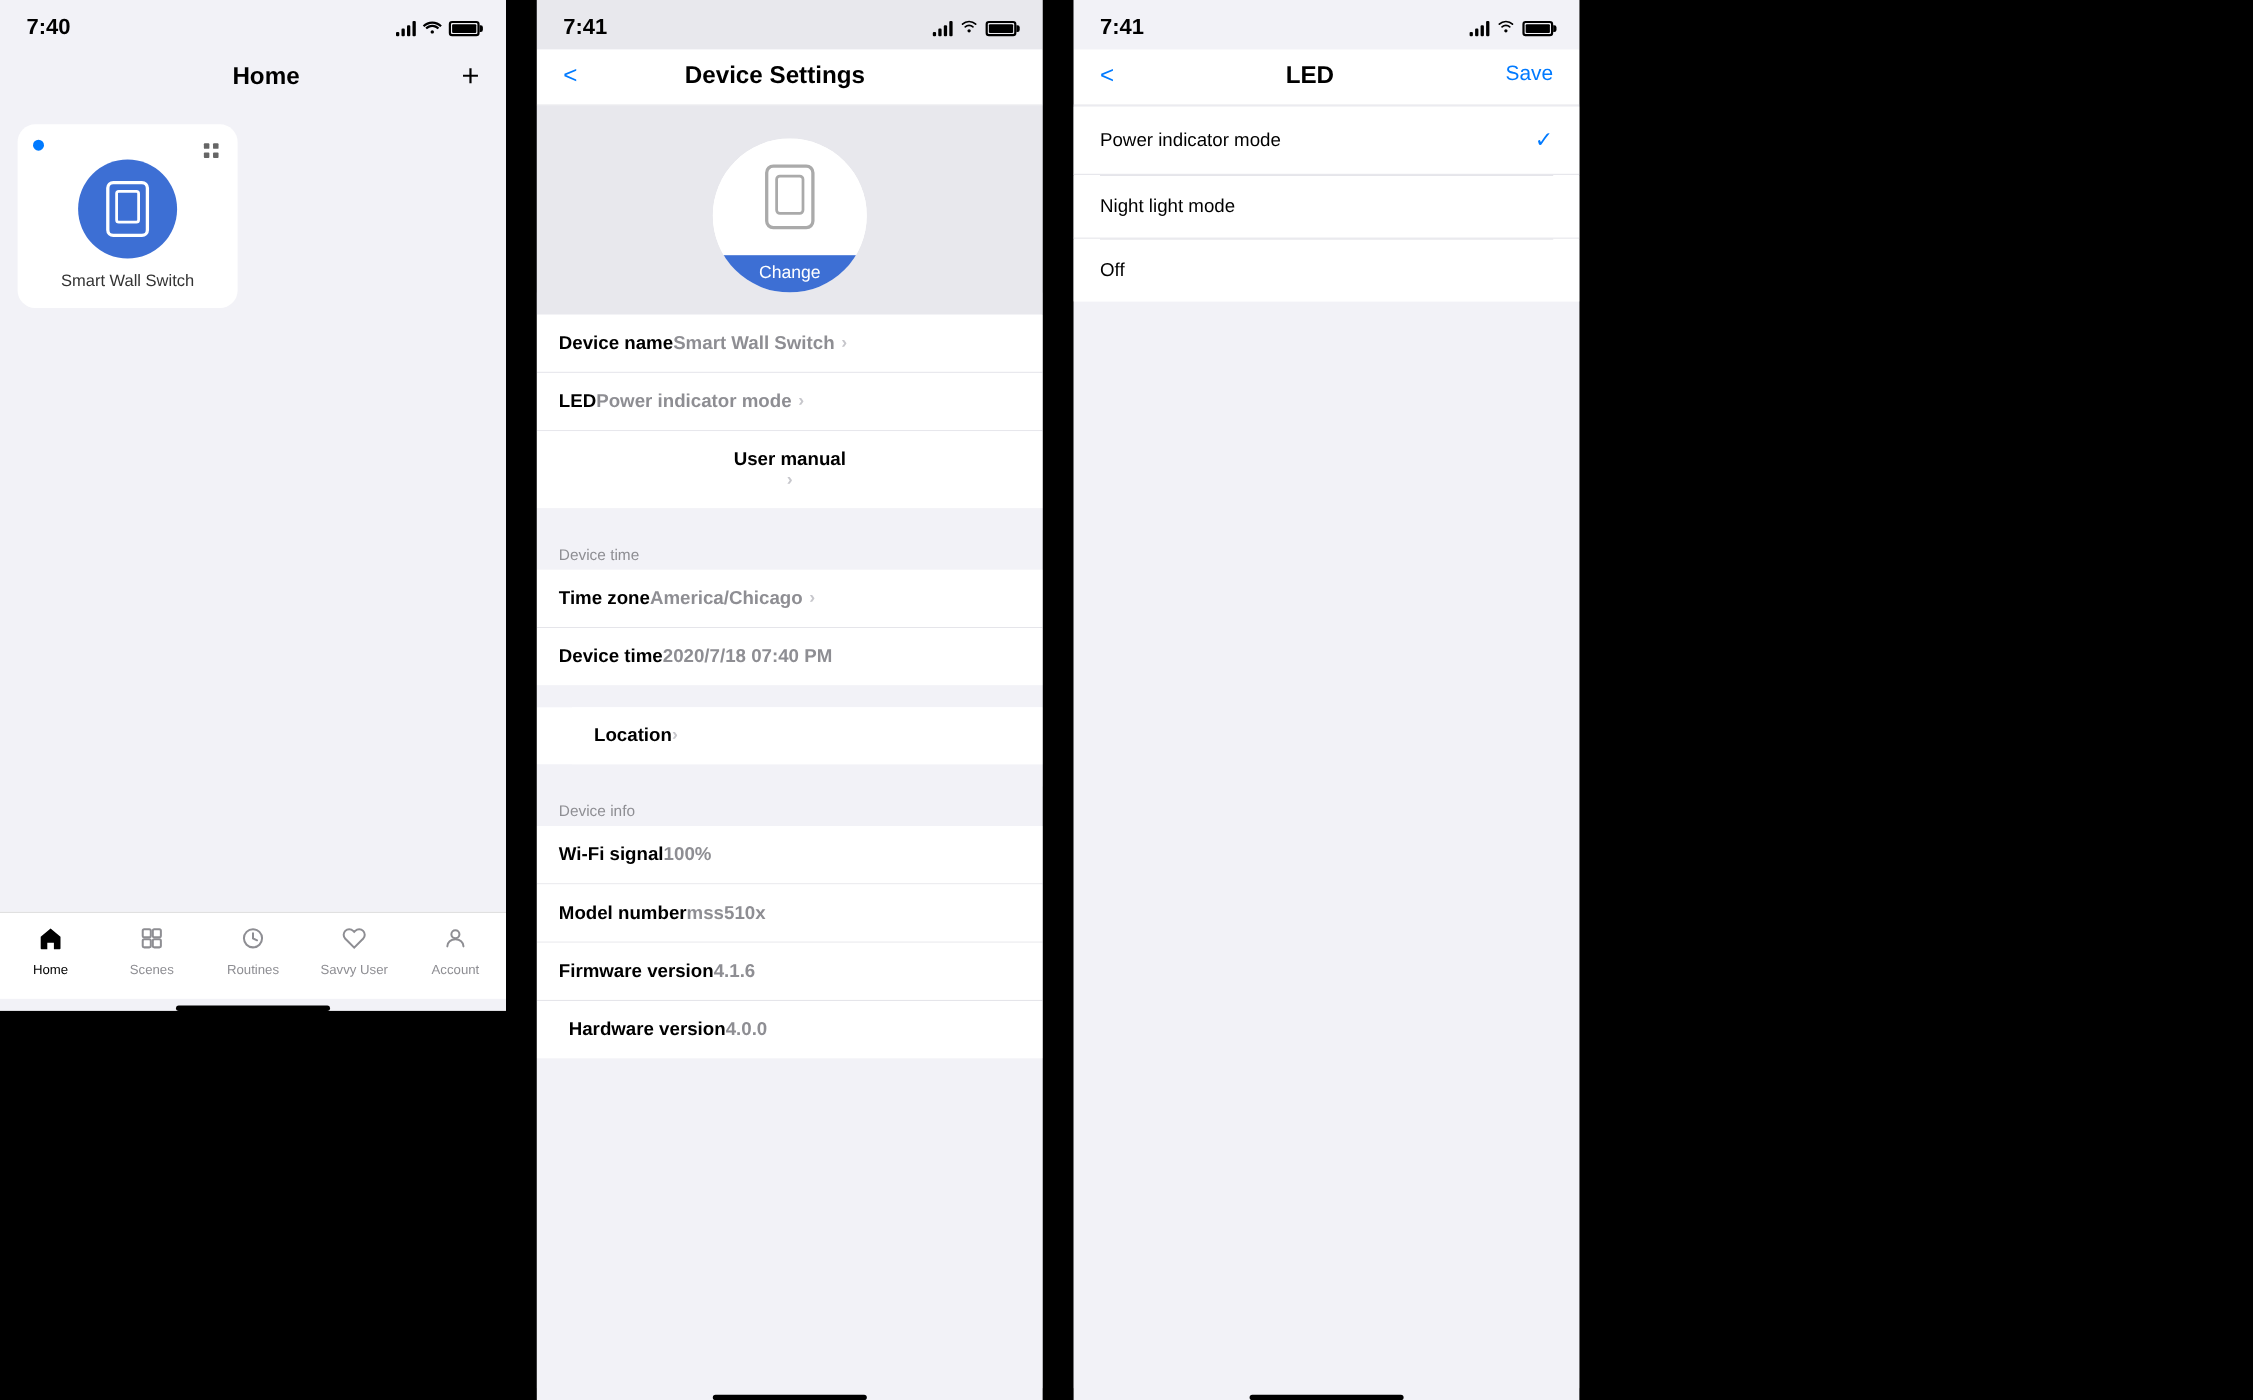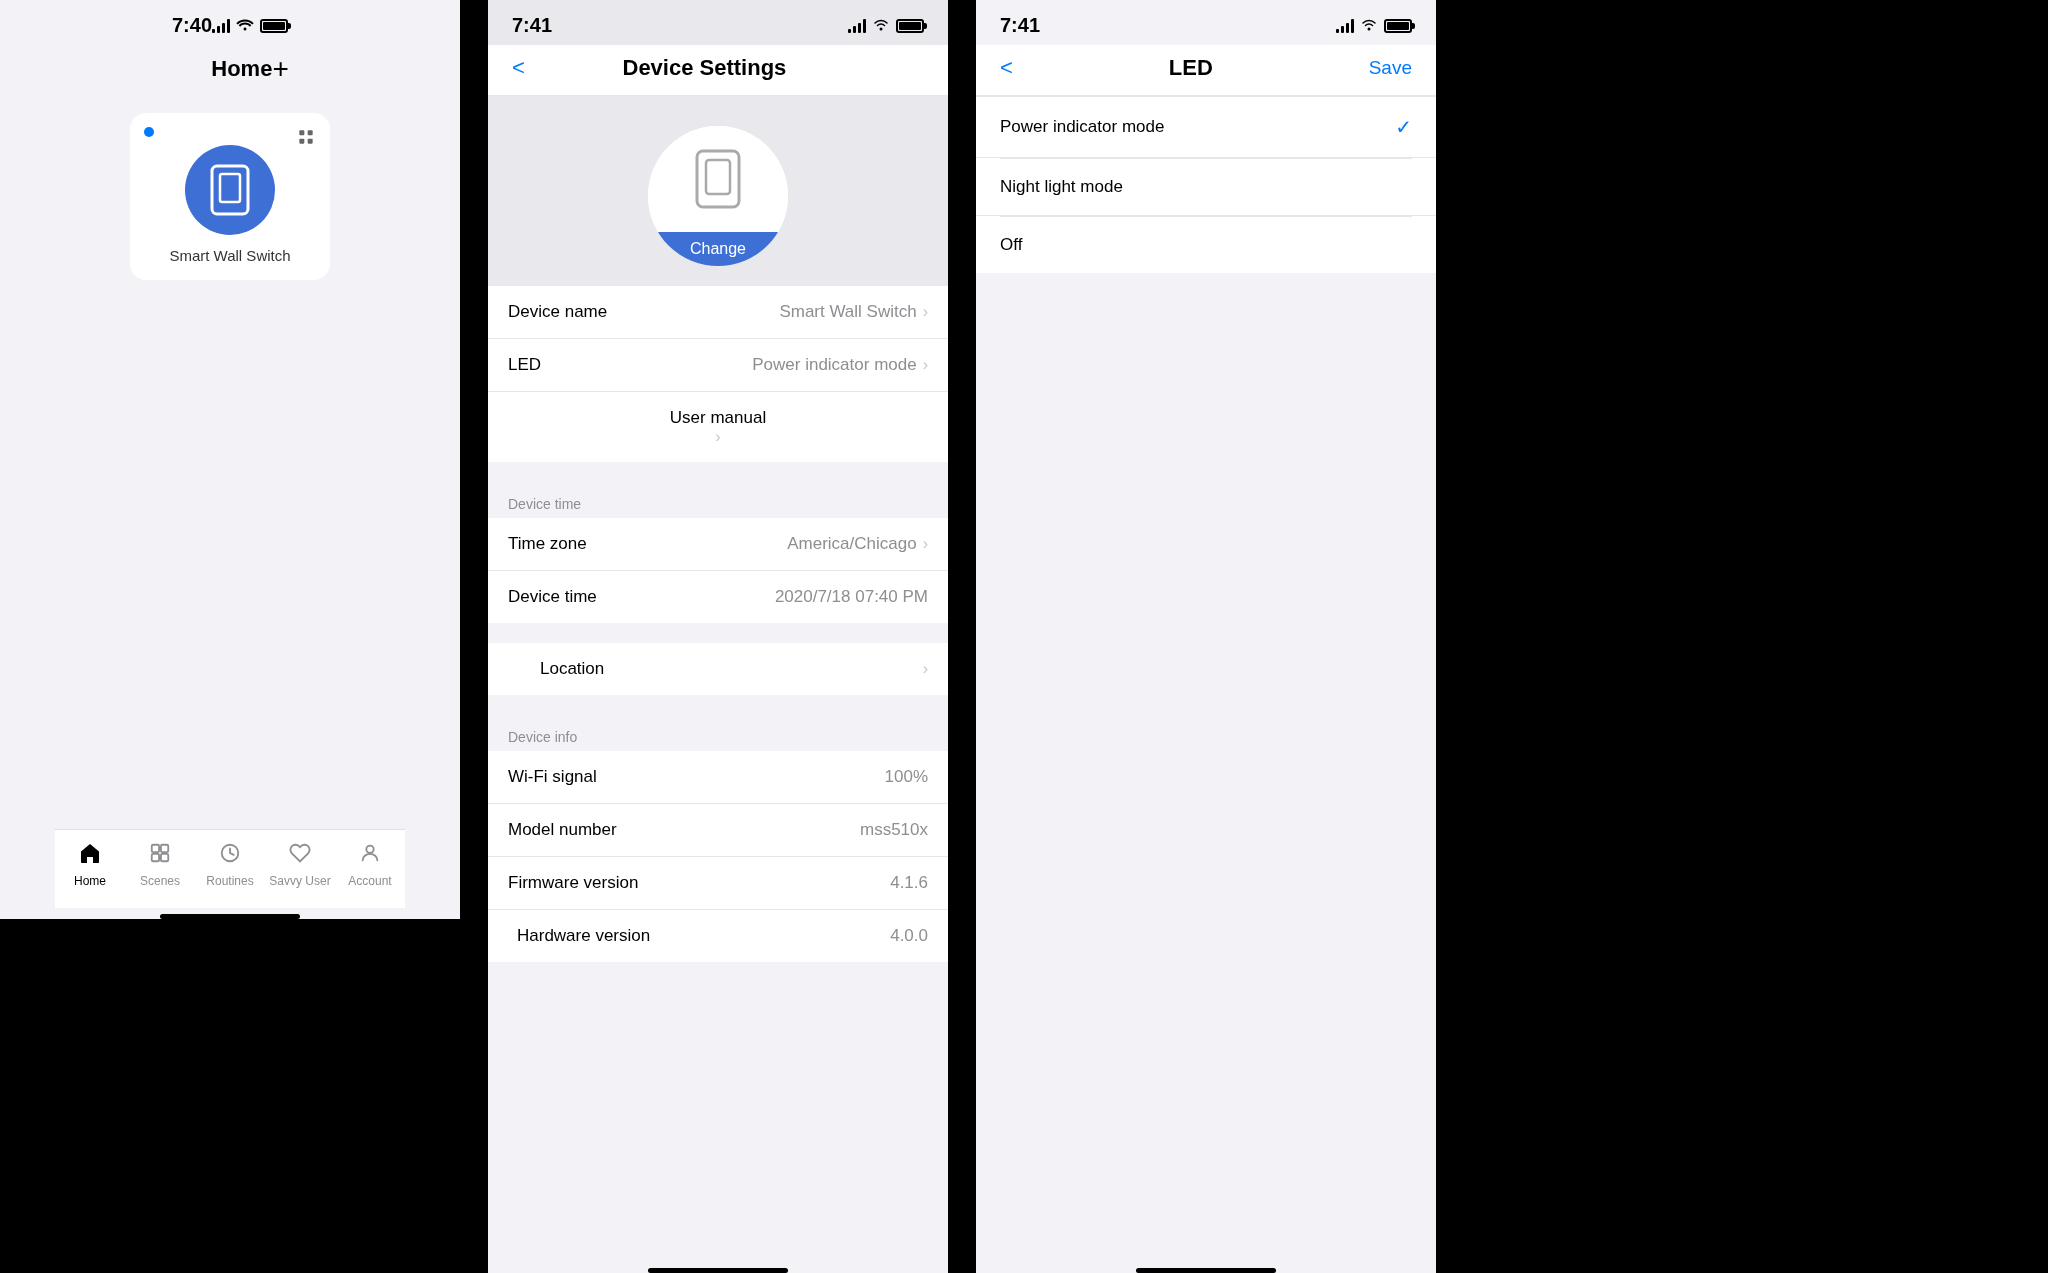--- a/index.html
+++ b/index.html
@@ -14,21 +14,21 @@
     }
 
     
     .phone-screen {
       background: #f2f2f7;
       display: flex;
       flex-direction: column;
       overflow: hidden;
     }
 
-    .screen-1 { width: 460px; height: 919px; align-items: center; }
+    .screen-1 { width: 460px; height: 919px; }
     .screen-2 { width: 460px; height: 1273px; margin-left: 14px; }
     .screen-3 { width: 460px; height: 1273px; margin-left: 14px; }
 
     
     .status-bar {
       display: flex;
       align-items: center;
       justify-content: space-between;
       padding: 14px 24px 8px;
       background: #f2f2f7;
@@ -253,25 +253,25 @@
       font-size: 14px;
       color: #8e8e93;
     }
     .settings-group {
       background: #fff;
       margin-bottom: 0;
     }
     .settings-row {
       display: flex;
       align-items: center;
-      justify-content: space-between;
       padding: 16px 20px;
       border-bottom: 1px solid #e5e5ea;
       cursor: pointer;
       background: #fff;
+      font-weight: bold;
     }
     .settings-row:last-child { border-bottom: none; }
     .settings-row-label {
       font-size: 17px;
       color: #000;
     }
     .settings-row-value {
       display: flex;
       align-items: center;
       gap: 6px;

